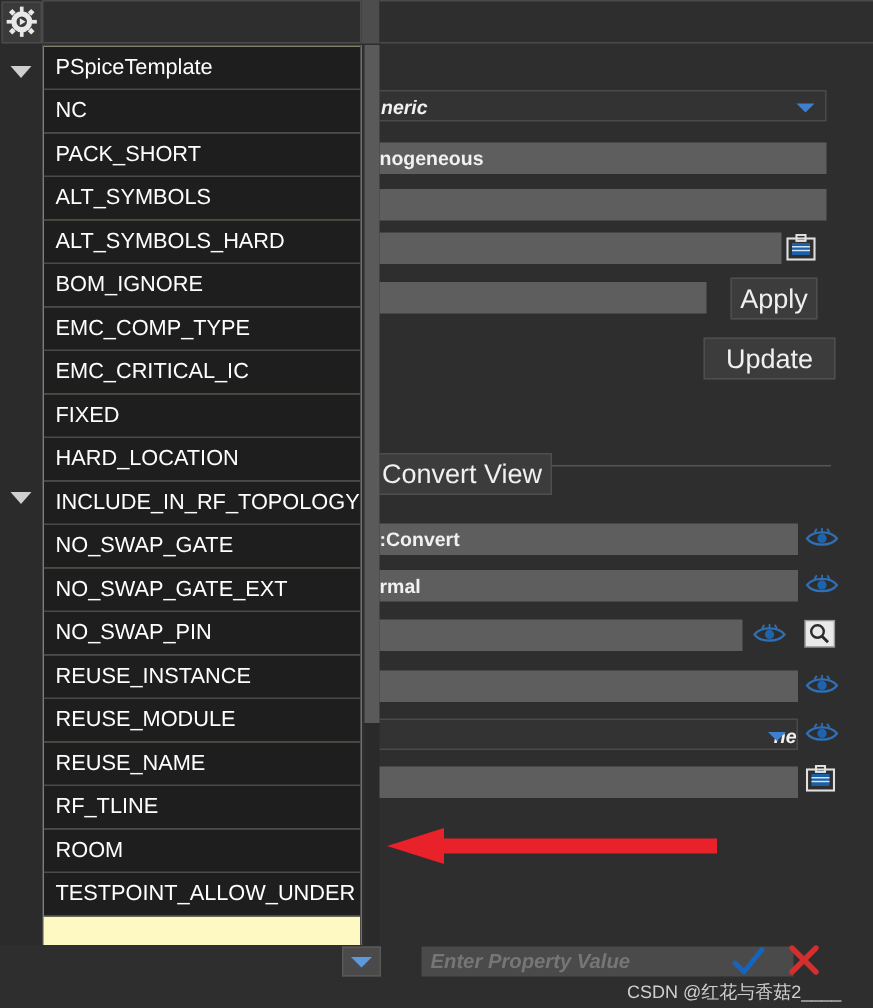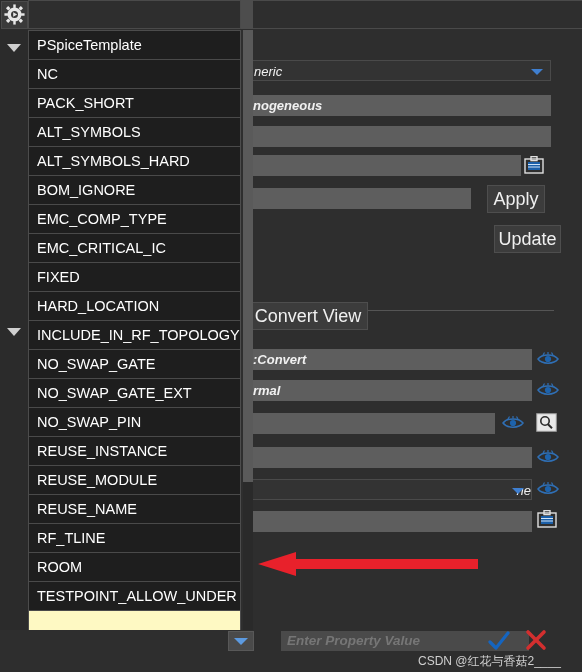--- a/index.html
+++ b/index.html
@@ -11,24 +11,24 @@
   }
   .root{position:absolute;inset:0;background:#2e2e2e;}
 
   
   .right-panel{position:absolute;left:252px;top:0;width:330px;height:672px;background:#2e2e2e;}
   .sep{position:absolute;left:2px;width:300px;height:1px;background:#555;}
 
   .field{position:absolute;background:#5e5e5e;border:none;height:21px;}
   .field.dark{background:#333333;border:1px solid #4a4a4a;height:21px;box-sizing:border-box;}
   .field .txt{
-    font-size:13px;font-style:italic;font-weight:bold;color:#f1f1f1;
+    font-size:13px;font-weight:bold;color:#f1f1f1;
     line-height:21px;padding-left:2px;white-space:nowrap;overflow:hidden;
   }
-  .field.dark .txt{font-style:italic;font-weight:normal;}
+  .field.dark .txt{font-style:italic;font-weight:bold;}
 
   .caret{
     position:absolute;right:7px;top:8px;width:0;height:0;
     border-left:6px solid transparent;border-right:6px solid transparent;
     border-top:6px solid #3f7fd0;
   }
 
   .btn{
     position:absolute;background:#3c3c3c;border:1px solid #4e4e4e;
     color:#f0f0f0;font-size:18px;text-align:center;
@@ -120,21 +120,21 @@
       </svg>
     </span>
 
     <div class="field" style="left:-1px;top:188px;width:220px;">
       <div class="txt"></div>
     </div>
     <div class="btn" style="left:235px;top:185px;width:58px;height:28px;line-height:26px;">
       <span>Apply</span>
     </div>
 
-    <div class="btn" style="left:242px;top:225px;width:67px;height:28px;line-height:26px;">
+    <div class="btn" style="left:217px;top:225px;width:88px;height:28px;line-height:26px;">
       <span>Update</span>
     </div>
 
     <div class="btn" style="left:-4px;top:279px;width:120px;height:28px;line-height:26px;margin-top:23px;">
       <span>Convert View</span>
     </div>
 
     <div class="field" style="left:-1px;top:349px;width:281px;">
       <div class="txt">:Convert</div>
     </div>

